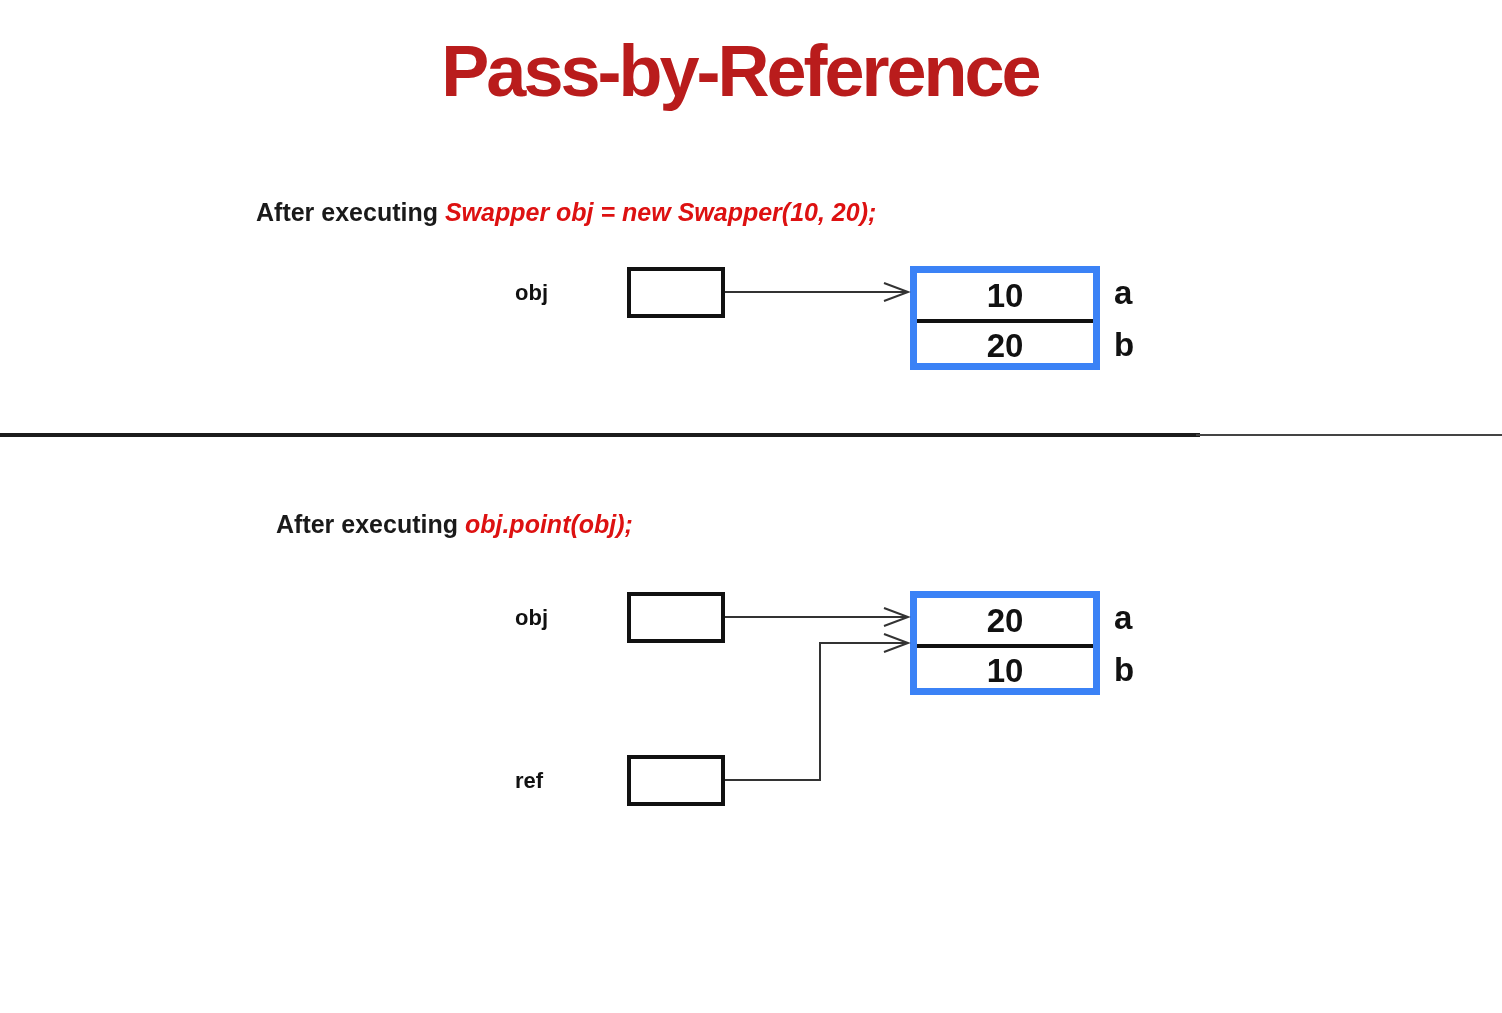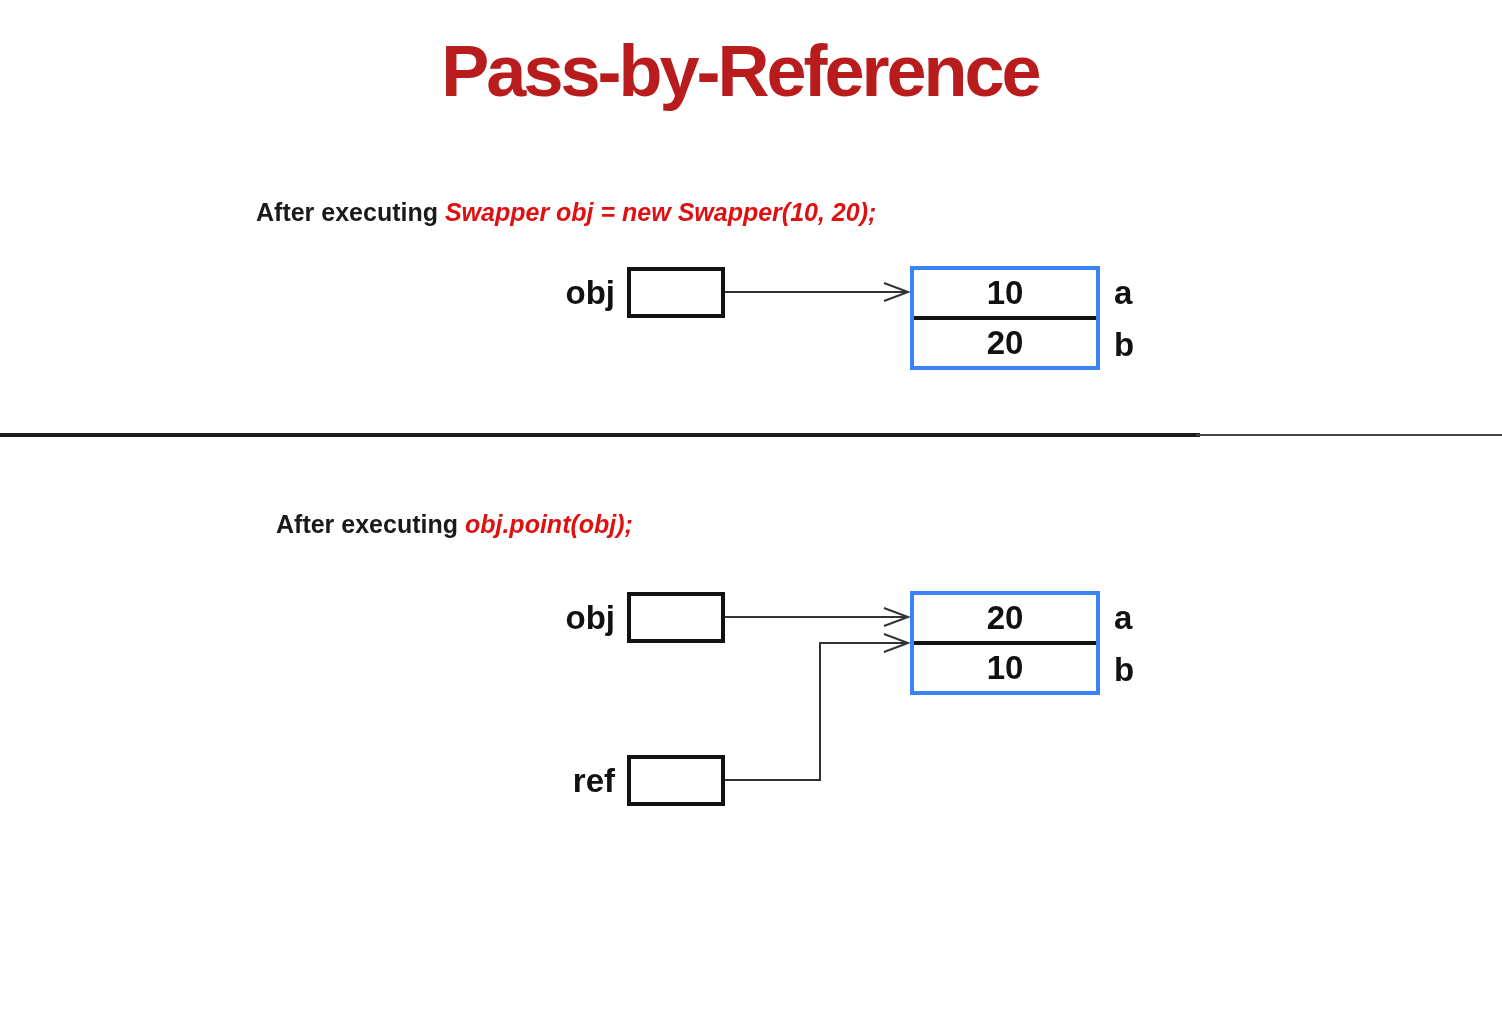--- a/index.html
+++ b/index.html
@@ -41,40 +41,40 @@
     color: #1a1a1a;
   }
   .cap-red {
     font-weight: 700;
     font-style: italic;
     color: #dd1111;
   }
   .ptr-label {
     position: absolute;
     width: 100px;
-    text-align: right;
-    font-size: 33px;
+    text-align: left;
+    font-size: 22px;
     font-weight: 600;
     line-height: 50px;
     color: #111111;
   }
   .ptr-box {
     position: absolute;
     width: 98px;
     height: 51px;
     border: 4px solid #111111;
     box-sizing: border-box;
     background: #ffffff;
   }
   .mem-box {
     position: absolute;
     left: 910px;
     width: 190px;
     height: 104px;
-    border: 4px solid #3b82f6;
+    border: 7px solid #3b82f6;
     box-sizing: border-box;
     background: #ffffff;
   }
   .mem-cell {
     height: 50px;
     display: flex;
     align-items: center;
     justify-content: center;
     font-size: 33px;
     font-weight: 600;

